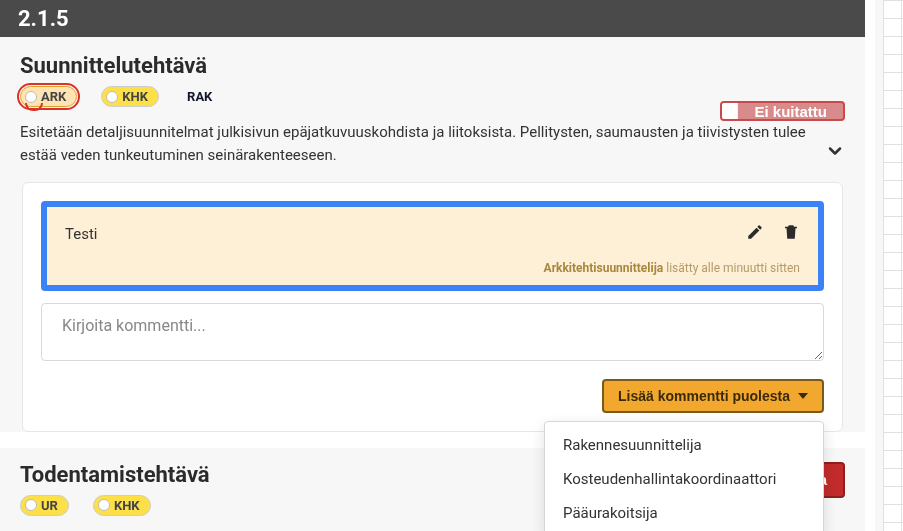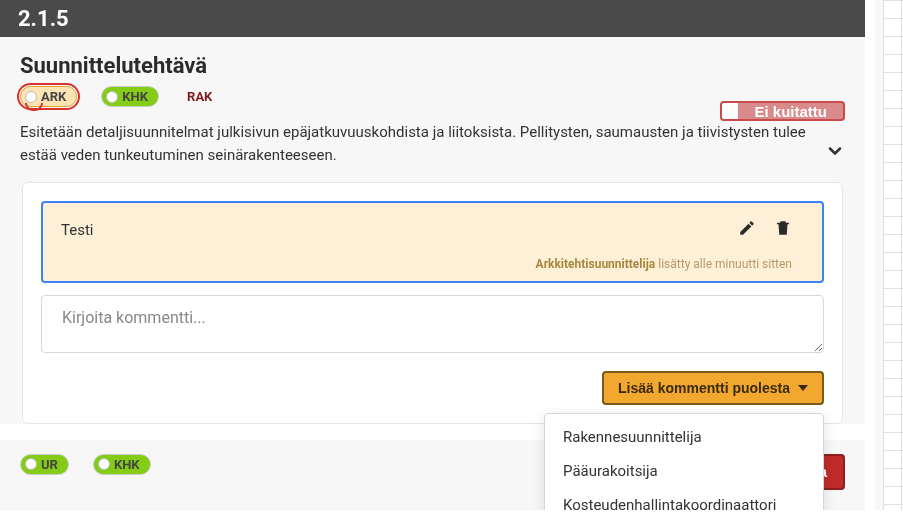--- a/index.html
+++ b/index.html
@@ -49,21 +49,21 @@
     .pill {
       display: inline-flex;
       align-items: center;
       gap: 4px;
       border: 1px solid #ccc;
       border-radius: 14px;
       padding: 2px 10px 2px 4px;
       font-size: 13px;
       font-weight: 700;
       color: #444;
-      background: #84cc16;
+      background: #fde047;
       cursor: pointer;
     }
     .pill.highlight {
       background: #ffe4b3;
       border-color: #e0a030;
       position: relative;
     }
     .pill .dot {
       width: 12px; height: 12px; border-radius: 50%;
       background: #fff; border: 1px solid #bbb;
@@ -78,21 +78,21 @@
     .hand-circle::after{
       content:"";
       position:absolute;
       bottom:-3px; left:6px;
       width:14px; height:6px;
       border:2px solid #d9322b;
       border-top:none;
       border-radius: 0 0 8px 8px;
     }
     .pill-plain {
-      font-size: 13px; font-weight: 700; color: #7f1d1d; padding: 0 4px;
+      font-size: 13px; font-weight: 700; color: #0f172a; padding: 0 4px;
     }
     .btn-red-outline {
       background: #d98a8a;
       border: 2px solid #c84a4a;
       color: #fff;
       font-weight: 700;
       padding: 0;
       border-radius: 4px;
       font-size: 15px;
       cursor: pointer;
@@ -120,23 +120,23 @@
     .chevron svg{ width:20px; height:20px; }
     .card {
       background: #fff;
       border: 1px solid #e6e6e6;
       border-radius: 6px;
       margin: 0 2px 16px 2px;
       padding: 18px;
     }
     .comment-box {
       background: #fdf0d7;
-      border: 2px solid #3b82f6;
-      border-radius: 4px;
-      padding: 16px 30px 10px 18px;
+      border: 6px solid #3b82f6;
+      border-radius: 4px;
+      padding: 16px 18px 10px 18px;
       margin-bottom: 12px;
     }
     .comment-top {
       display: flex; justify-content: space-between; align-items: center;
     }
     .comment-text { font-size: 15px; color: #333; }
     .comment-actions { display: flex; gap: 18px; }
     .icon-btn { cursor: pointer; color: #2b2b2b; }
     .icon-btn svg { width: 18px; height: 18px; }
     .comment-meta {
@@ -287,29 +287,30 @@
 
       <textarea class="textarea" placeholder="Kirjoita kommentti..." style=""></textarea>
 
       <div class="add-row">
         <button class="btn-orange">
           <span>Lisää kommentti puolesta</span>
           <span class="caret-down"></span>
         </button>
         <div class="dropdown">
           <div class="dropdown-item">Rakennesuunnittelija</div>
+          <div class="dropdown-item">Kosteudenhallintakoordinaattori</div>
           <div class="dropdown-item">Pääurakoitsija</div>
-          <div class="dropdown-item">Kosteudenhallintakoordinaattori</div>
         </div>
       </div>
     </div>
   </div>
 
   <div class="section2">
     <div>
+      <div class="section-title">Todentamistehtävä</div>
       <div class="pill-row">
         <span class="pill">
           <span class="dot"></span>
           <span>UR</span>
         </span>
         <span class="pill">
           <span class="dot"></span>
           <span>KHK</span>
         </span>
       </div>

